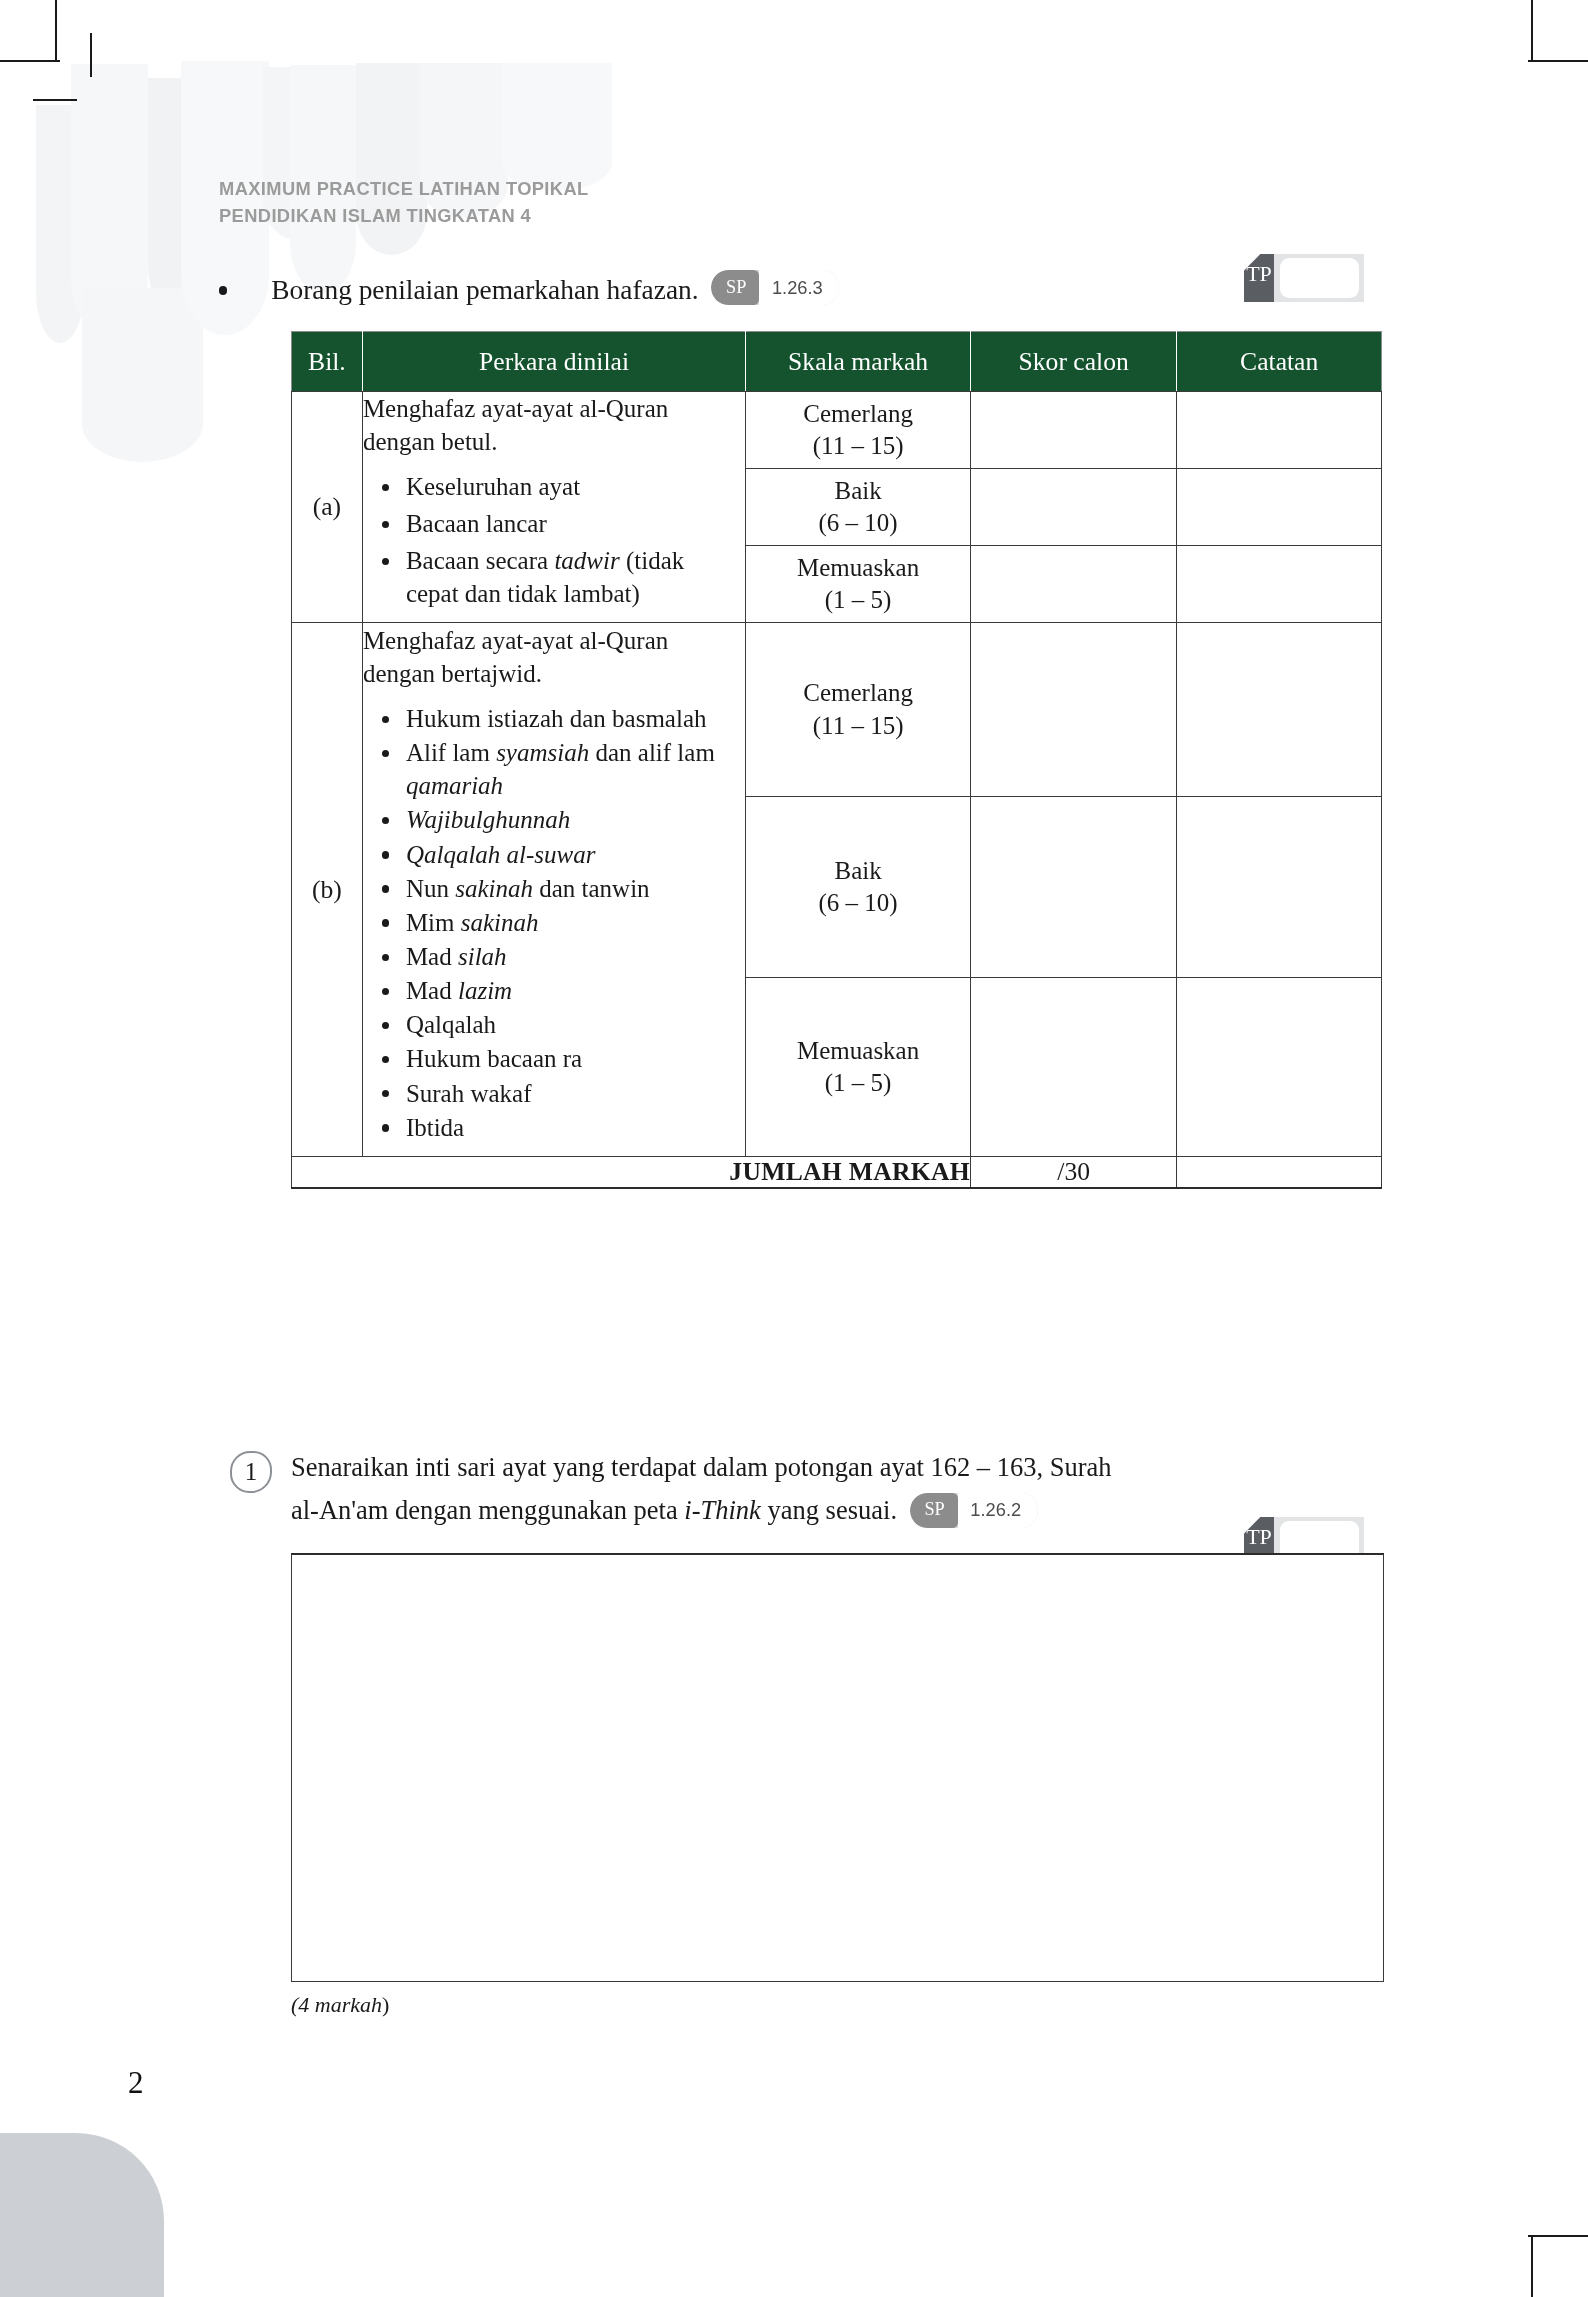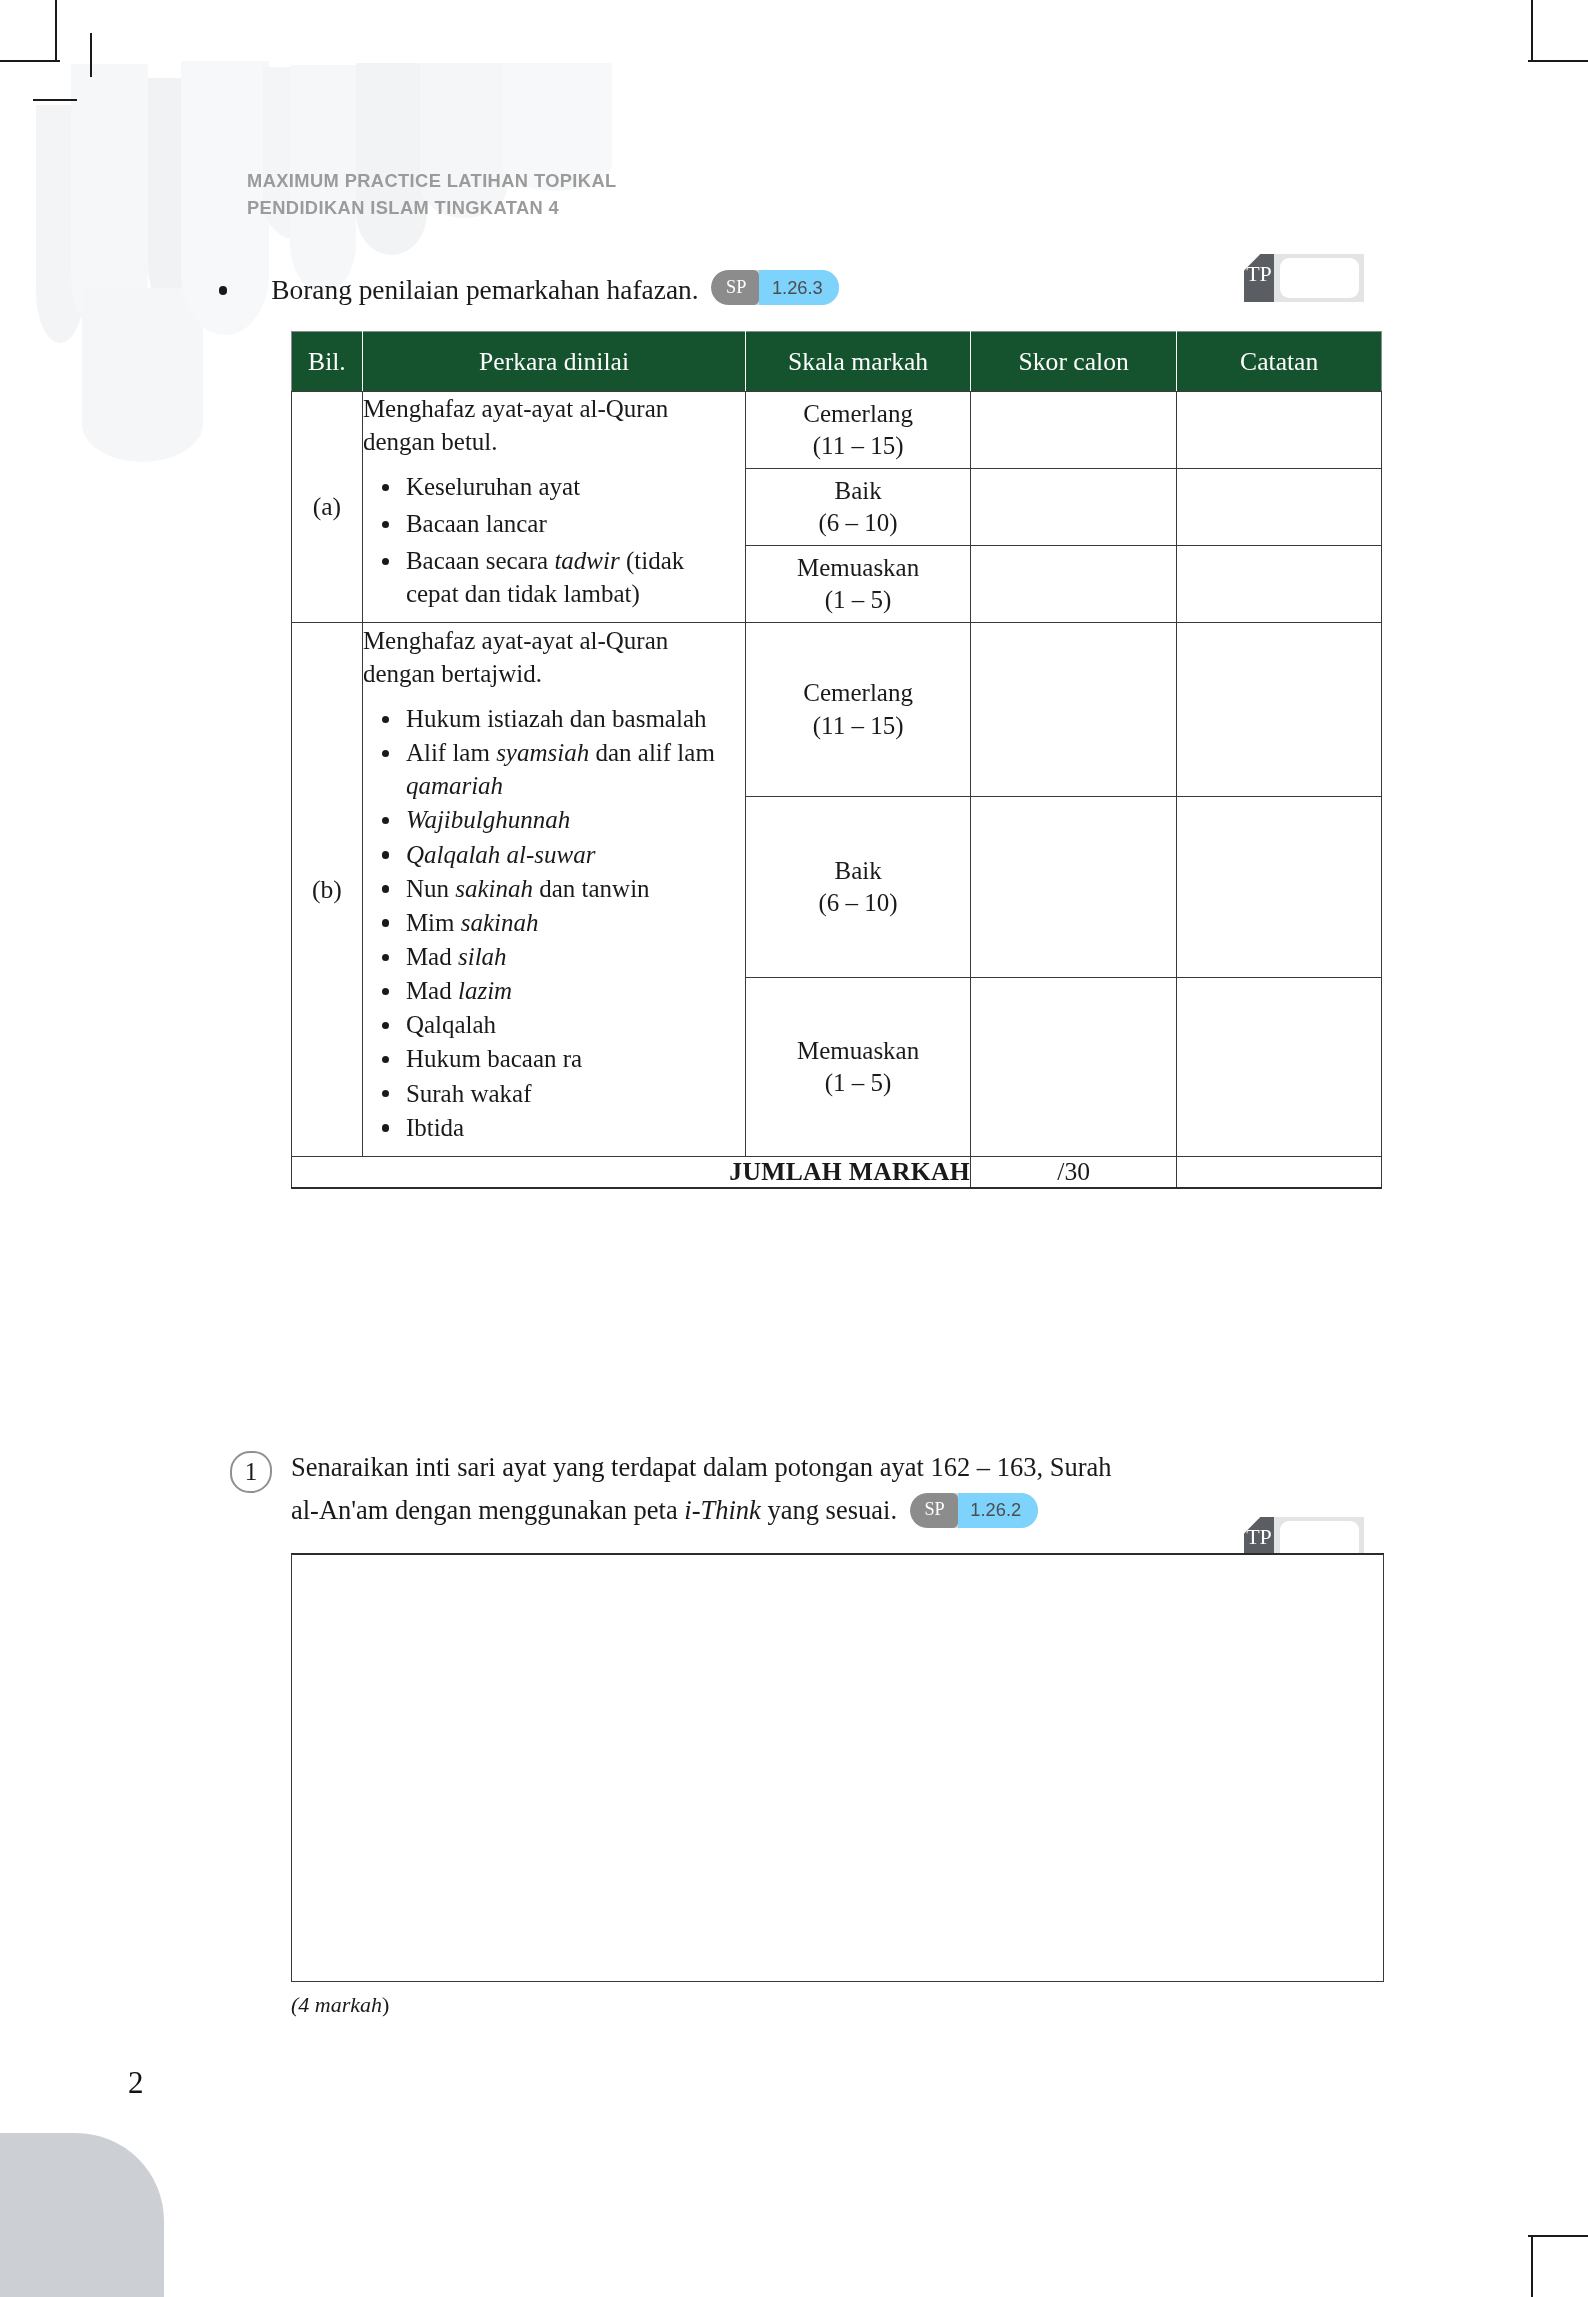--- a/index.html
+++ b/index.html
@@ -44,27 +44,26 @@
     position:absolute;
     left:128px; bottom:196px;
     font-size:31px; color:#111;
     font-family:"Liberation Serif", serif;
   }
 
   
   .sheet { position:absolute; left:0; top:0; width:1588px; height:2297px; }
 
   .kicker {
-    position:absolute; left:219px; top:168px;
+    position:absolute; left:219px; top:176px;
     font-family:"Liberation Sans", sans-serif;
     font-weight:bold; font-size:18.3px;
     letter-spacing:0.4px;
     line-height:1.45;
     color:#9b9b9b;
-    margin-left:28px;
   }
 
   
   .lead-row {
     position:absolute; left:219px; top:273px;
     width:1151px;
     display:flex; align-items:center;
   }
   .lead-bullet {
     width:8.2px; height:8.2px; border-radius:50%;
@@ -83,21 +82,21 @@
     position:relative; top:-2.7px;
   }
   .sp-pill .sp-left {
     background:#8c8c8c; color:#ffffff;
     display:flex; align-items:center; justify-content:center;
     padding:0 12.8px 0 14.6px;
     font-size:18.3px;
     border-radius:17.4px 5.5px 5.5px 17.4px;
   }
   .sp-pill .sp-right {
-    background:#7dd3fc; color:#4d4d4d;
+    background:#ffffff; color:#4d4d4d;
     display:flex; align-items:center; justify-content:center;
     padding:0 16.4px 0 12.8px;
     font-size:18.3px;
     font-family:"Liberation Sans", sans-serif;
   }
 
   
   .tp-group { position:absolute; display:flex; align-items:stretch; height:48px; }
   .tp-tag {
     width:30px; background:#5a5e63; color:#ffffff;

